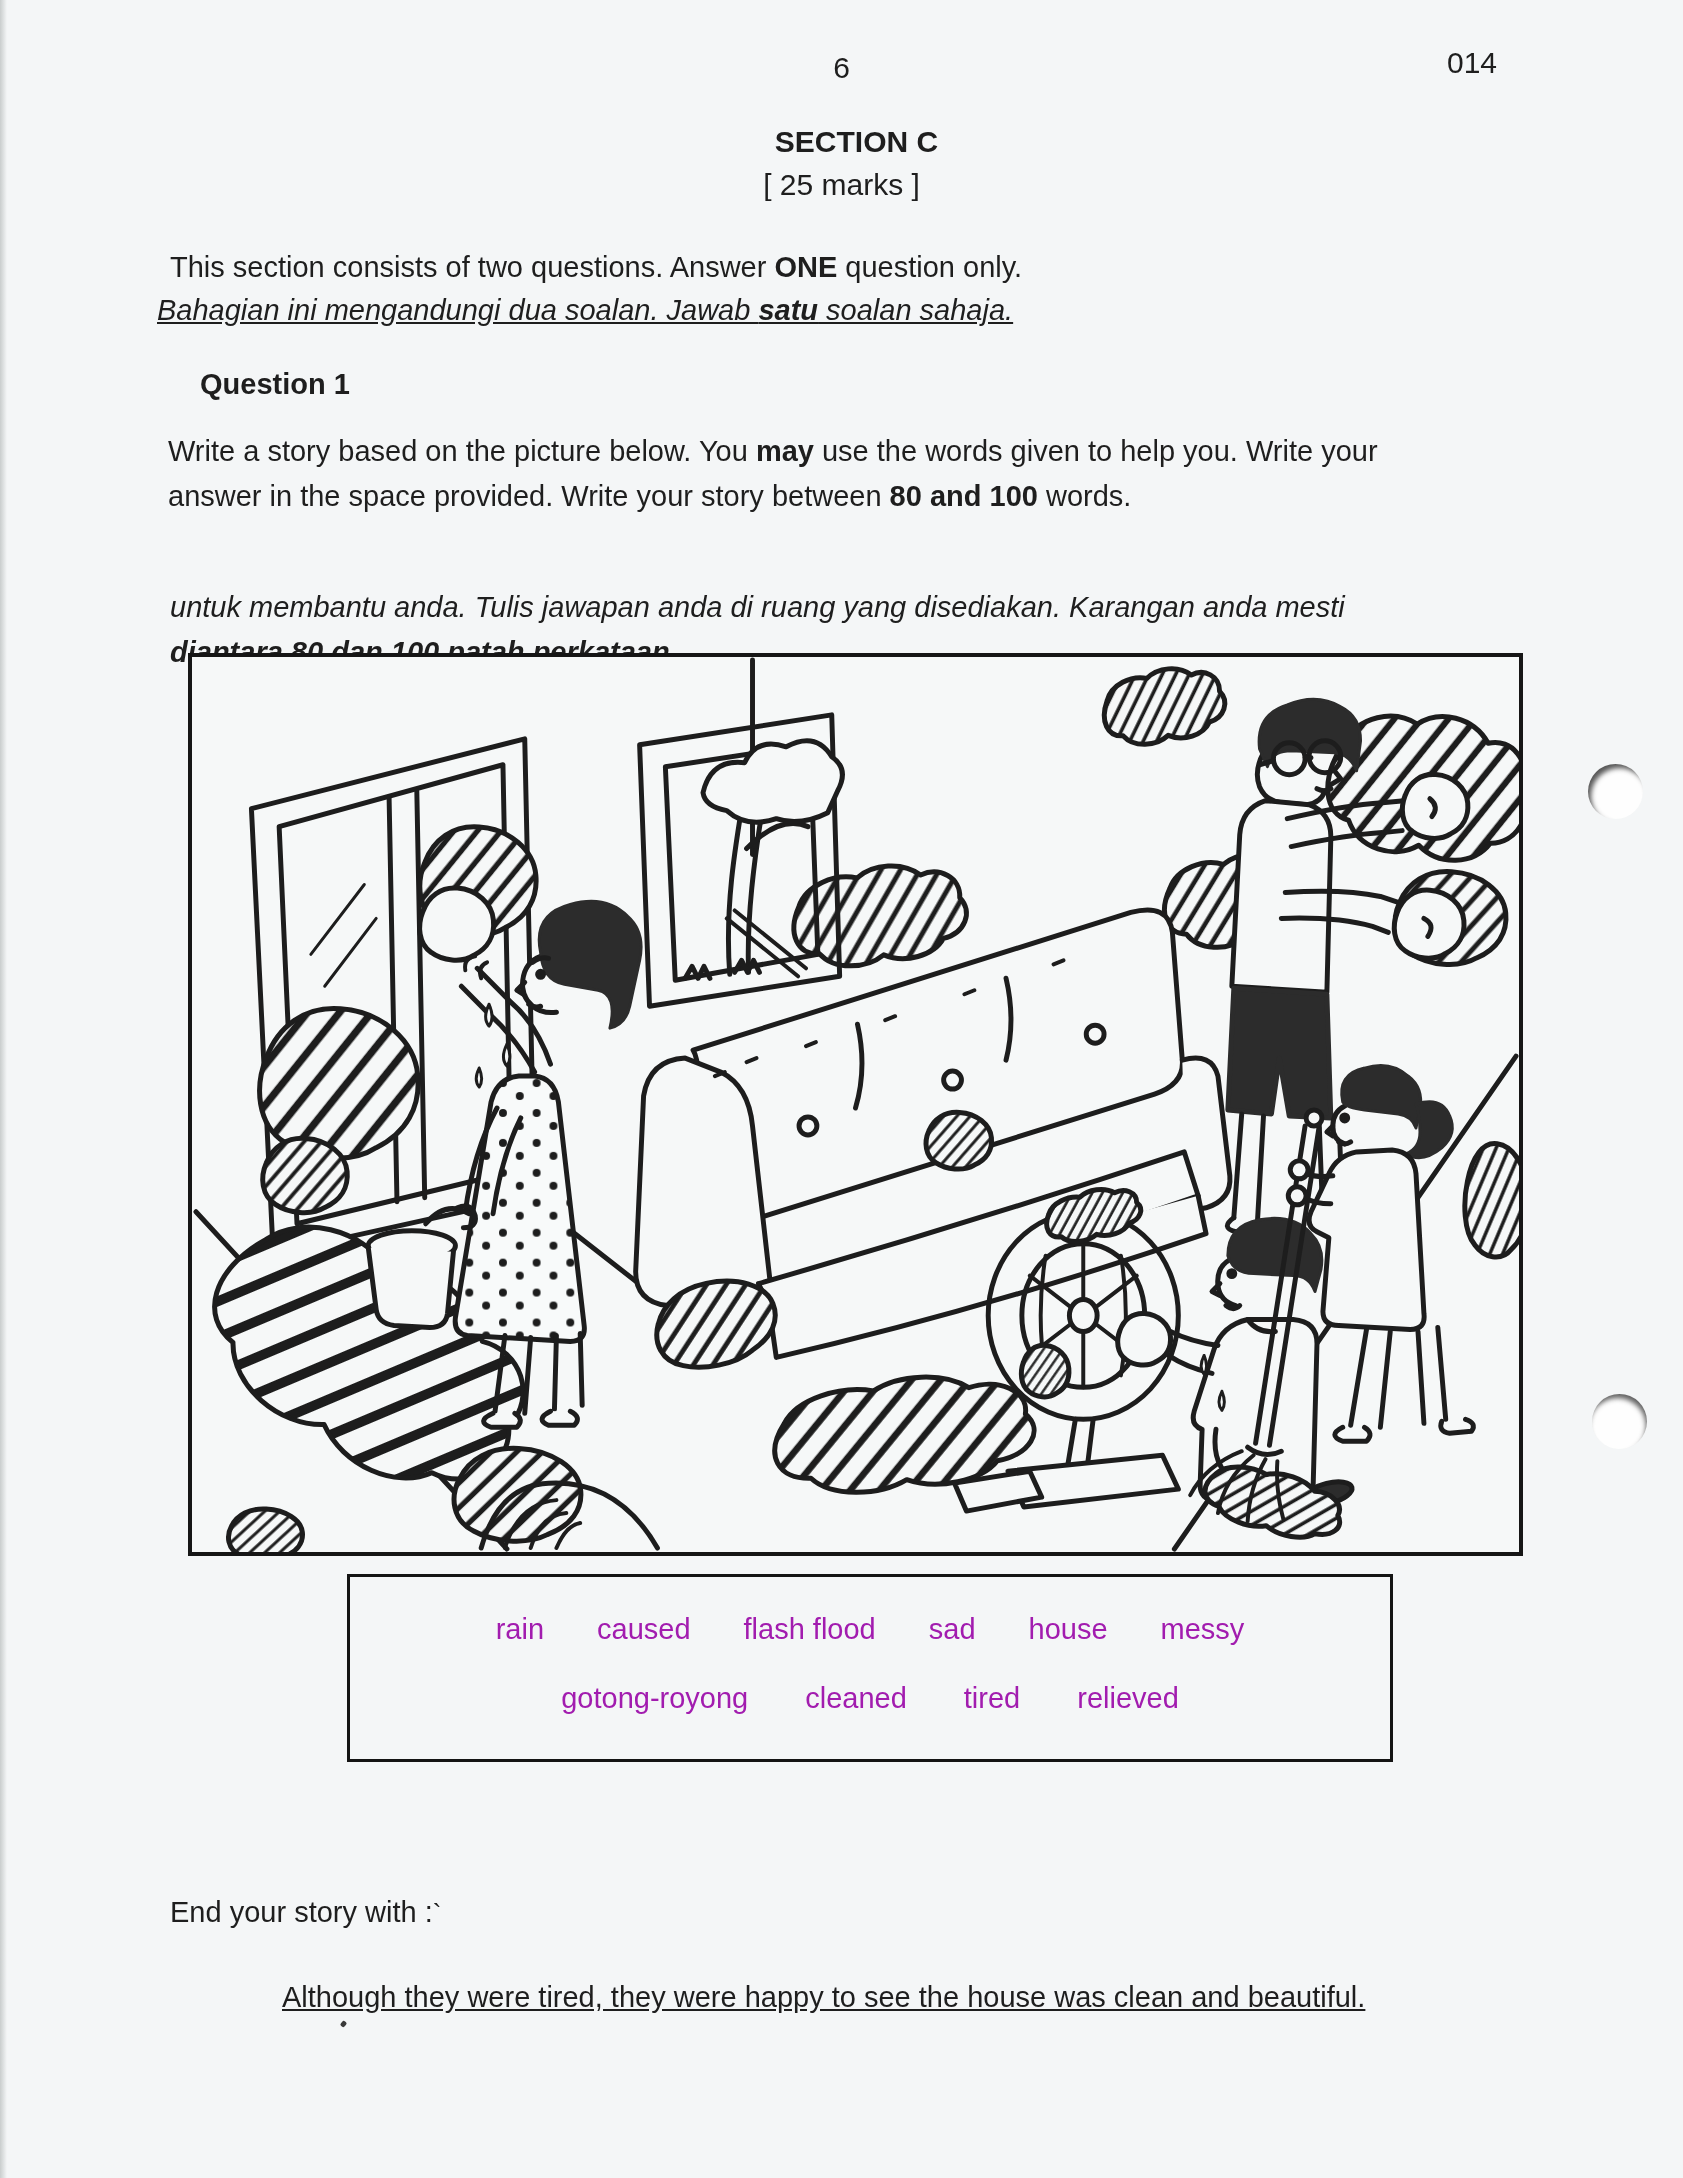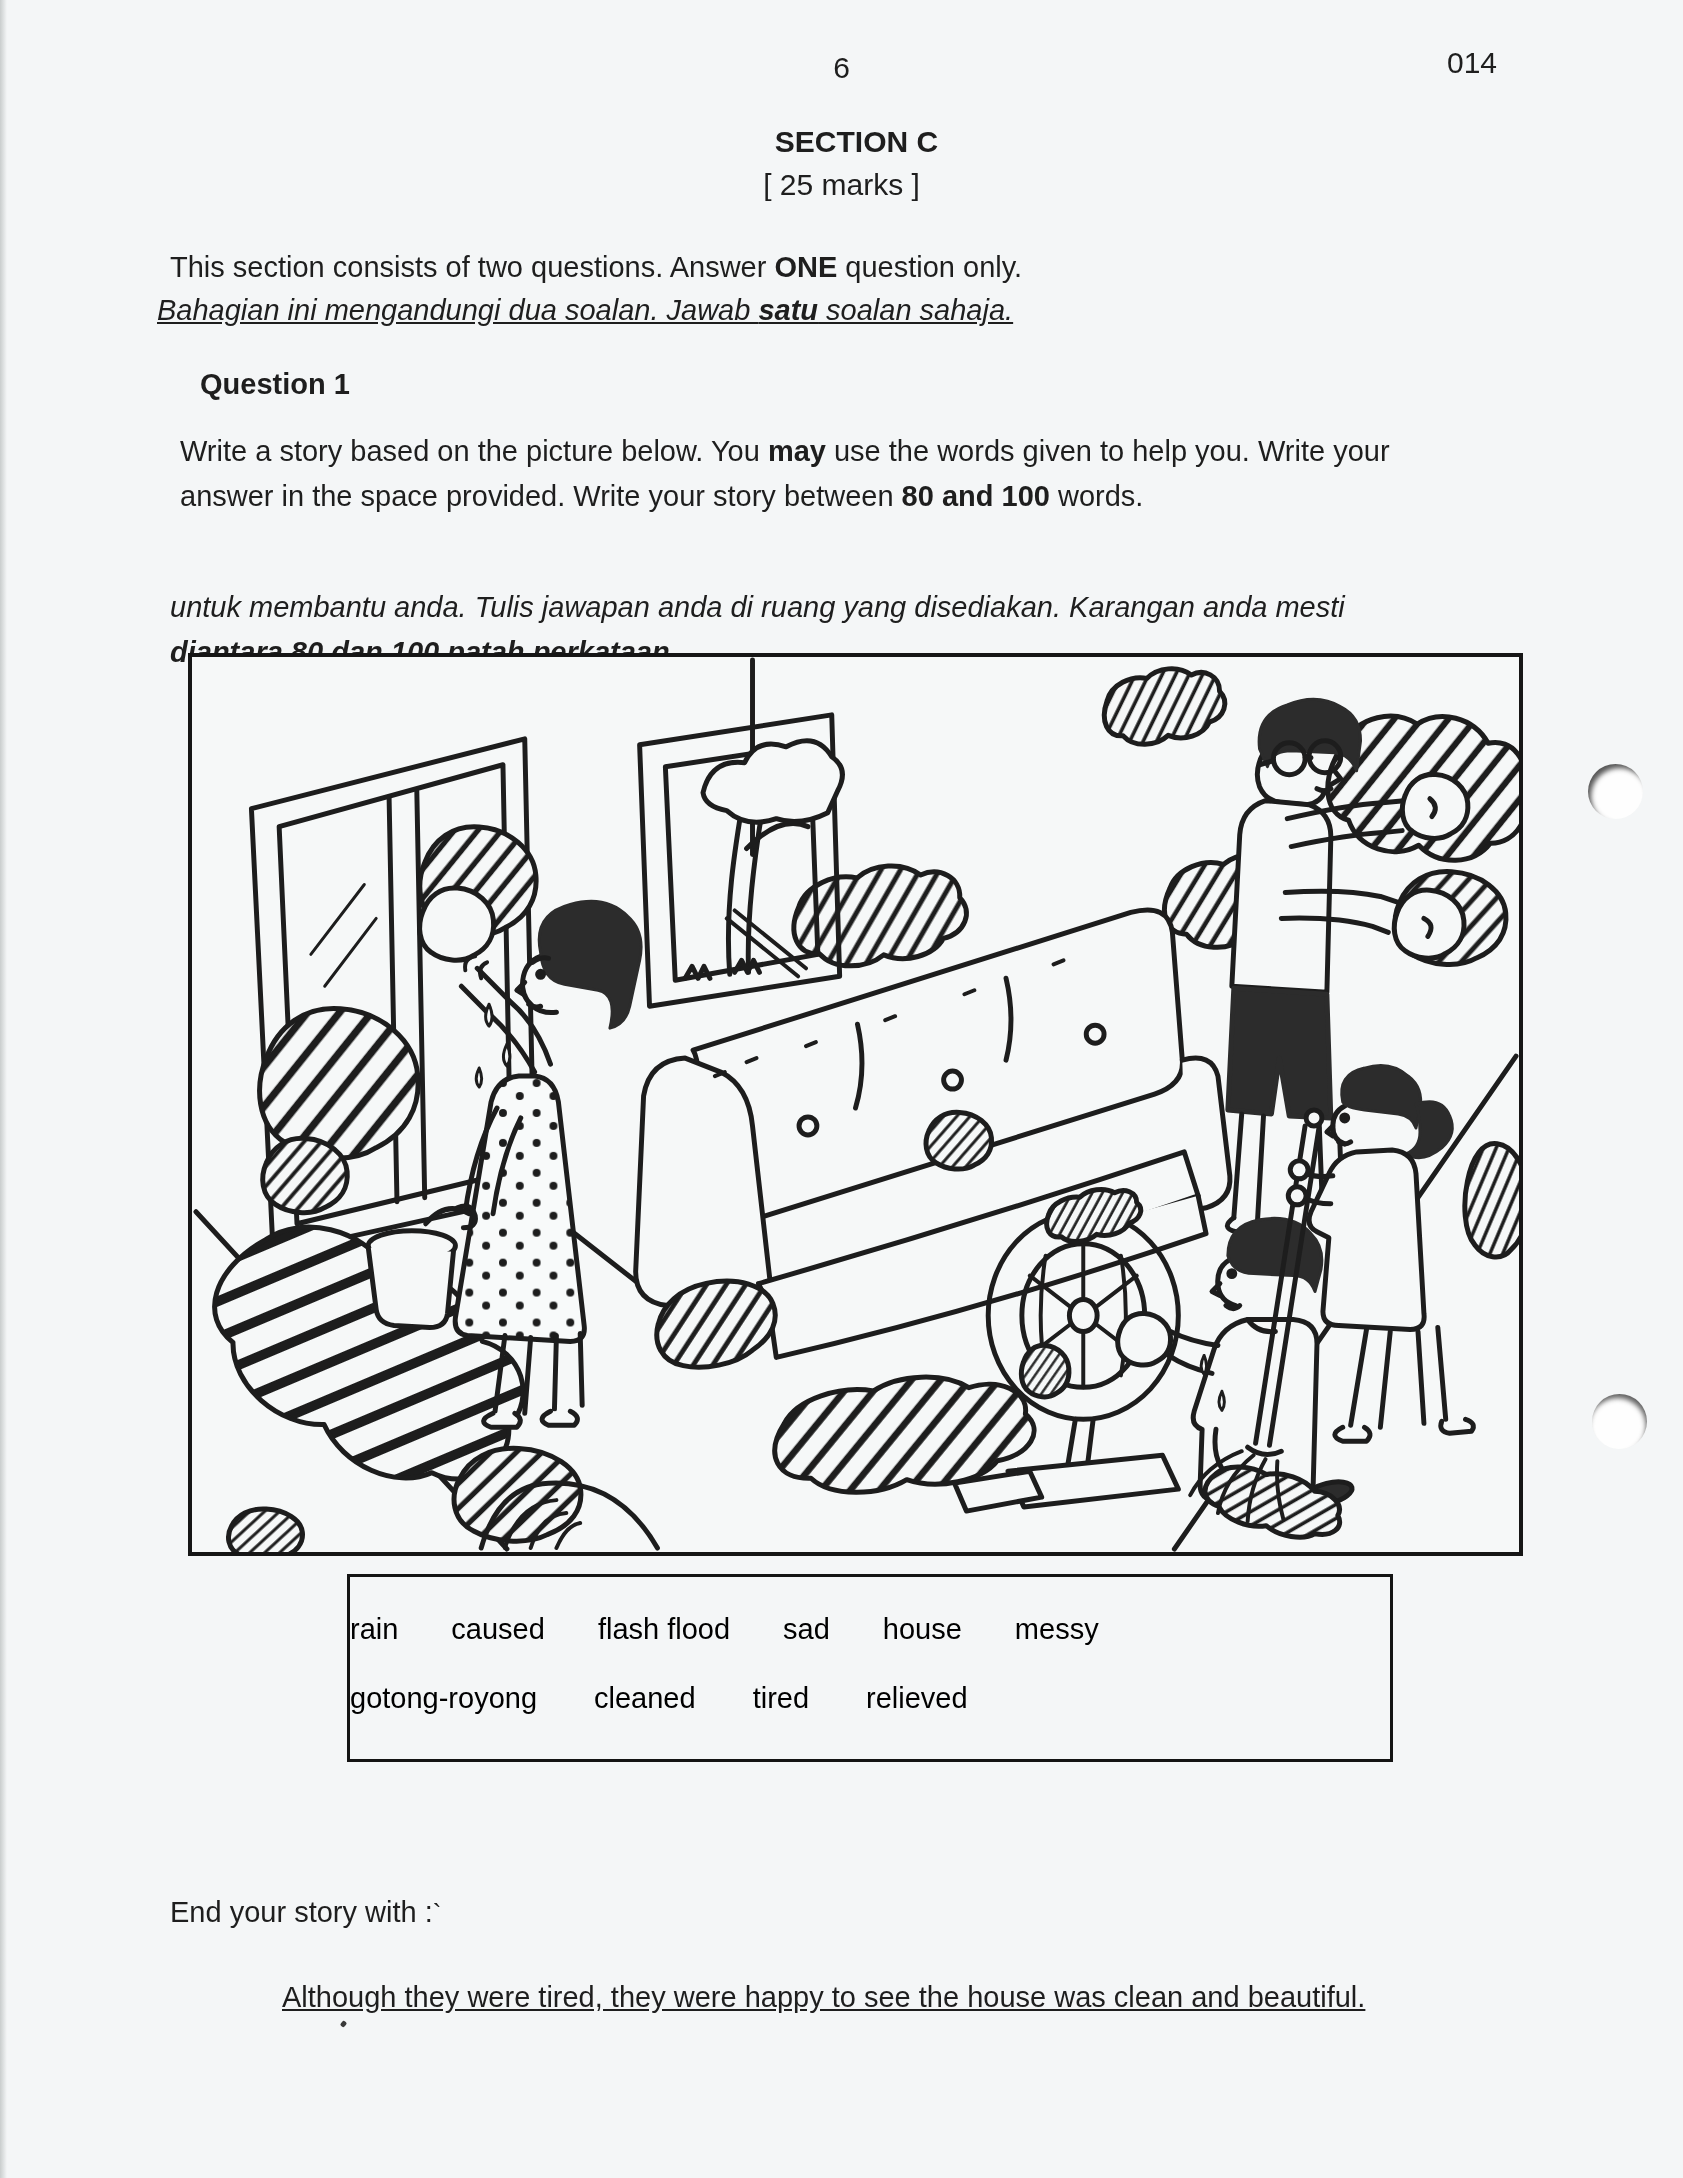--- a/index.html
+++ b/index.html
@@ -12,21 +12,21 @@
   .center{left:0;right:0;text-align:center;}
   .fs30{font-size:30px;}
   .b{font-weight:bold;padding-left:30px;}
   .i{font-style:italic;}
   .para{position:absolute;font-size:29px;line-height:45px;white-space:nowrap;}
   .frame{position:absolute;left:188px;top:653px;width:1335px;height:903px;
        border:4px solid #161616;background:#f6f8f8;box-sizing:border-box;}
   .frame svg{display:block;width:100%;height:100%;}
   .word-box{position:absolute;left:347px;top:1574px;width:1046px;height:188px;
        border:3px solid #141414;box-sizing:border-box;}
-  .word-row{display:flex;font-size:29px;color:#000000;}
+  .word-row{display:flex;justify-content:center;font-size:29px;color:#a21caf;}
   .word-row.r1{margin-top:36px;gap:53px;}
   .word-row.r2{margin-top:36px;gap:57px;}
   .stray{font-size:26px;}
   .ink-dot{position:absolute;left:341px;top:2021px;width:5px;height:6px;
        background:#3a3a3a;border-radius:2px;transform:rotate(40deg);}
   .hole{position:absolute;width:55px;height:55px;border-radius:50%;background:#fefefe;}
   .hole1{left:1588px;top:764px;box-shadow:inset 4px 5px 5px -1px rgba(45,45,45,.8);}
   .hole2{left:1592px;top:1394px;box-shadow:inset -2px 5px 5px -1px rgba(45,45,45,.75);}
 </style>
 </head>
@@ -39,21 +39,21 @@
   <div class="t fs30" style="left:1447px;top:46px;">014</div>
 
   <div class="t center fs30 b" style="top:125px;">SECTION C</div>
   <div class="t center fs30" style="top:168px;">[ 25 marks ]</div>
 
   <p class="para" style="left:170px;top:216px;"><span>This section consists of two questions. Answer </span><b>ONE</b><span> question only.</span></p>
   <p class="para i" style="left:157px;top:259px;text-decoration:underline;"><span>Bahagian ini mengandungi dua soalan. Jawab </span><b>satu</b><span> soalan sahaja.</span></p>
 
   <p class="para b" style="left:170px;top:333px;">Question 1</p>
 
-  <p class="para" style="left:180px;top:400px;"><span>Write a story based on the picture below. You </span><b>may</b><span> use the words given to help you. Write your</span><br><span>answer in the space provided. Write your story between </span><b>80 and 100</b><span> words.</span></p>
+  <p class="para" style="left:168px;top:400px;"><span>Write a story based on the picture below. You </span><b>may</b><span> use the words given to help you. Write your</span><br><span>answer in the space provided. Write your story between </span><b>80 and 100</b><span> words.</span></p>
   <p class="para i" style="left:170px;top:511px;"><br><span>untuk membantu anda. Tulis jawapan anda di ruang yang disediakan. Karangan anda mesti</span><br><b>diantara 80 dan 100 patah perkataan.</b></p>
 
   <div class="frame">
     <svg viewBox="0 0 1340 897" preserveAspectRatio="none">
       <defs>
         <pattern id="hat" patternUnits="userSpaceOnUse" width="17" height="17" patternTransform="rotate(38)">
           <rect width="17" height="17" fill="#f6f8f8"></rect>
           <line x1="3" y1="0" x2="3" y2="17" stroke="#1d1d1d" stroke-width="5"></line>
         </pattern>
         <pattern id="dot" patternUnits="userSpaceOnUse" width="34" height="30">

